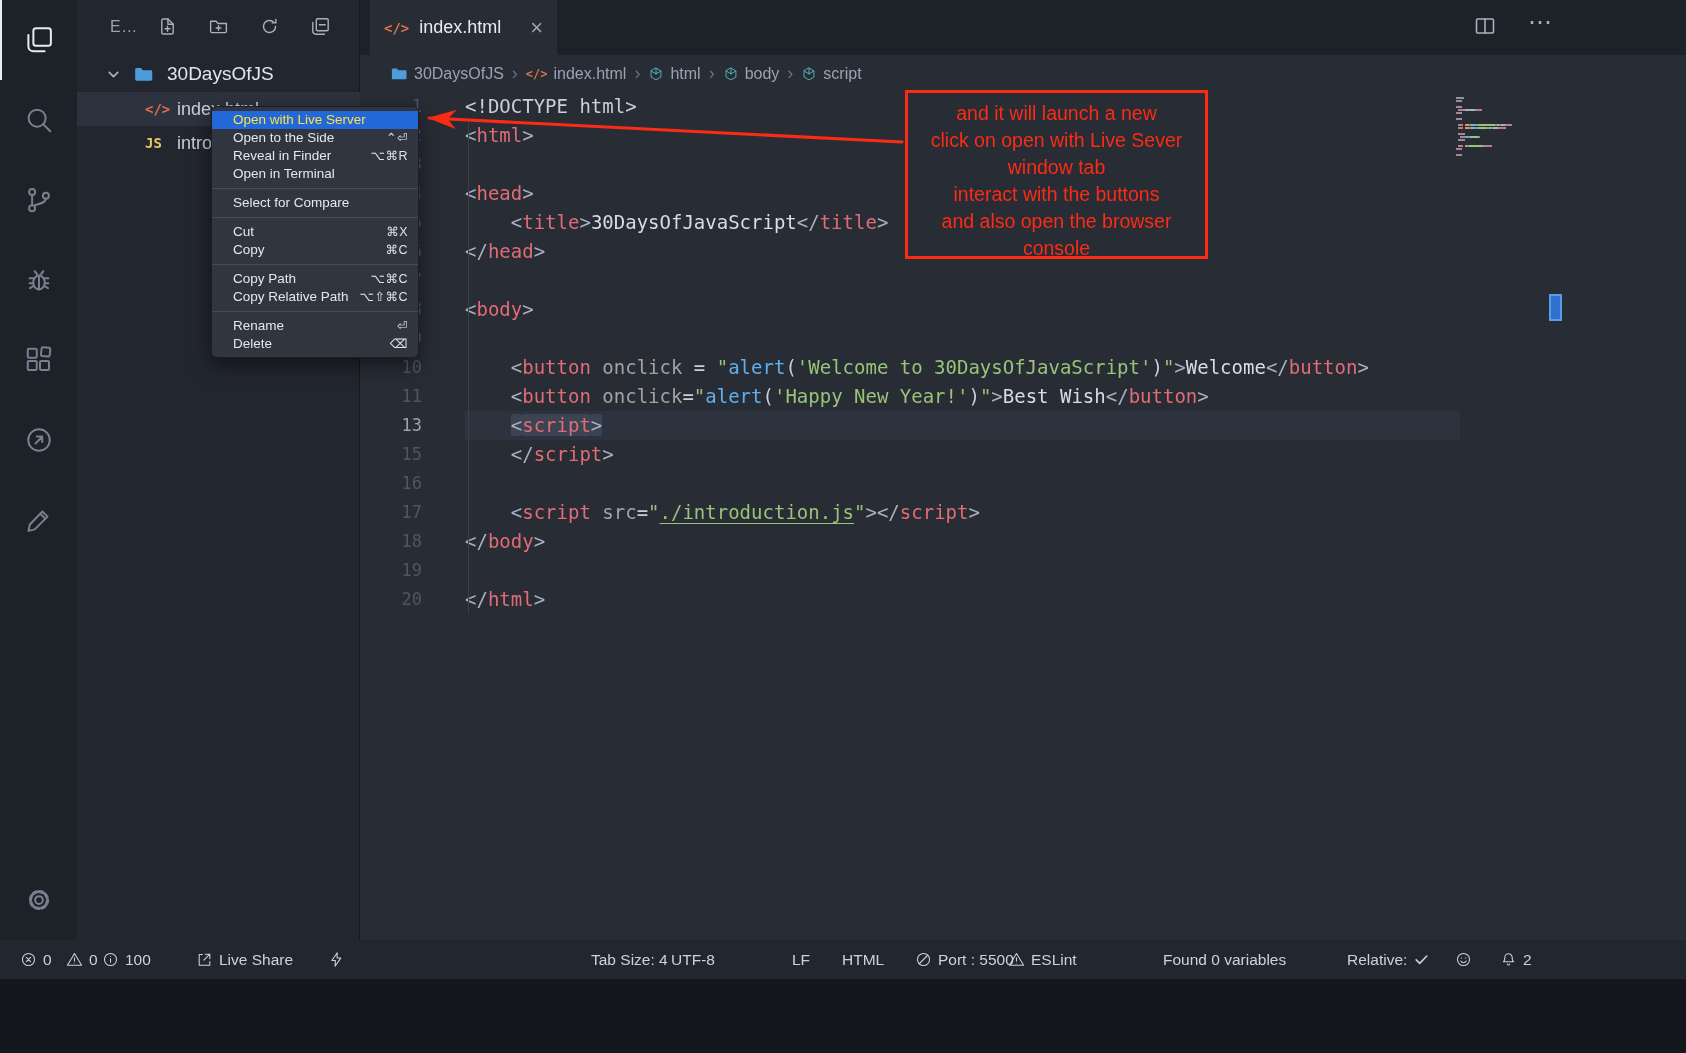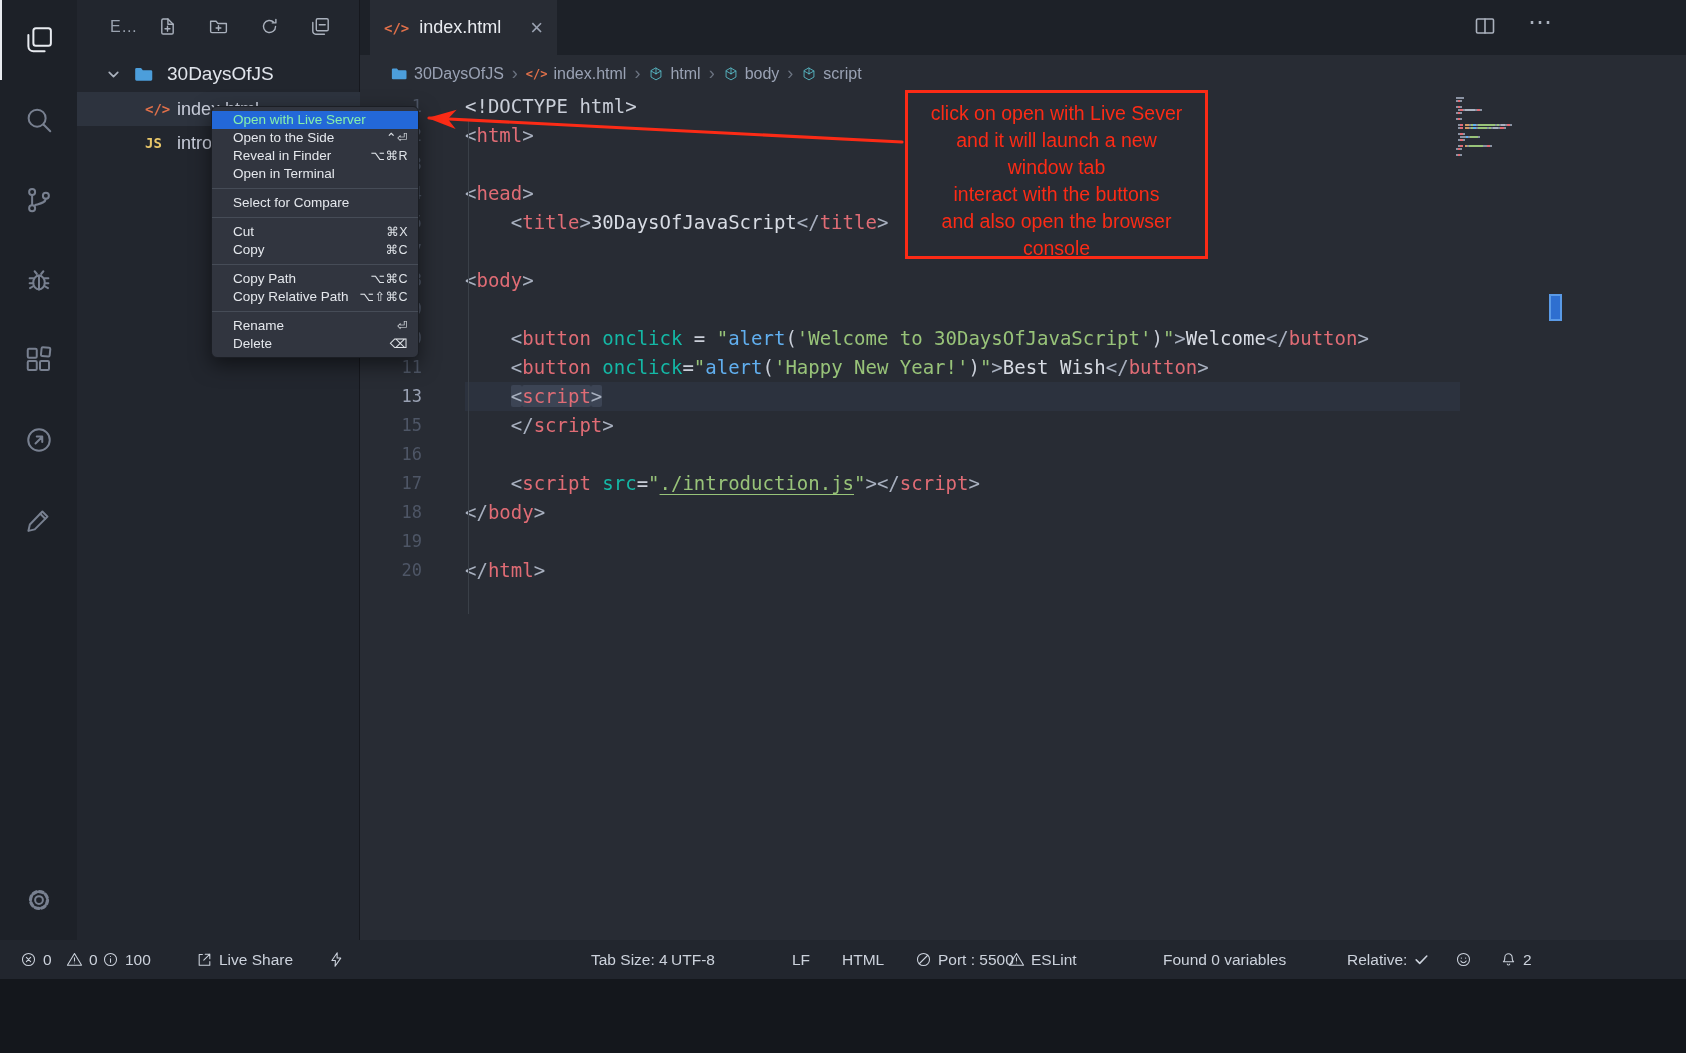--- a/index.html
+++ b/index.html
@@ -53,21 +53,21 @@
   .crumb-sep{color:#6b7380;font-size:18px;}
 
   
   .code-area{position:absolute;top:92px;left:0;width:100%;height:848px;}
   .indent-guide{position:absolute;left:108px;top:29px;width:1px;height:493px;background:#3a4048;}
   .line{display:flex;height:29px;line-height:29px;font-family:"DejaVu Sans Mono",monospace;font-size:19px;}
   .ln{flex:0 0 62px;text-align:right;color:#4e5666;font-size:17px;}
   .content{white-space:pre;margin-left:43px;}
   .line.current .content{background:#2c323e;min-width:995px;}
   .line.current .ln{color:#99a1b3;}
-  .tk-pl{color:#c9ced8}.tk-pn{color:#a8b0bf}.tk-tag{color:#e06c75}.tk-attr{color:#14b8a6}
+  .tk-pl{color:#c9ced8}.tk-pn{color:#a8b0bf}.tk-tag{color:#e06c75}.tk-attr{color:#a3a3a3}
   .tk-str{color:#98c379}.tk-fn{color:#61afef}.tk-txt{color:#d8dce4}
   .tk-link{color:#98c379;text-decoration:underline;text-underline-offset:4px;}
   .occ{background:#3c4454;border-radius:2px;}
 
   
   .minimap{position:absolute;top:5px;left:1096px;width:92px;cursor:pointer;}
   .mm-line{display:flex;height:2px;margin-bottom:1px;}
   .mm-line span{display:block;height:2px;}
   .mmc-pl{background:#8a93a3}.mmc-pn{background:#8a93a3}.mmc-tag{background:#e06c75}.mmc-attr{background:#d19a66}
   .mmc-str{background:#98c379}.mmc-fn{background:#61afef}.mmc-txt{background:#aab2c0}.mmc-link{background:#98c379}
@@ -81,21 +81,21 @@
   .arrow-svg{position:absolute;left:0;top:0;z-index:35;pointer-events:none;}
 
   
   .context-menu{position:absolute;left:211px;top:106px;width:208px;background:#31353f;
                 border:1px solid #1b1e24;border-radius:6px;overflow:hidden;
                 box-shadow:0 7px 20px rgba(0,0,0,.5);z-index:40;padding:4px 0;box-sizing:border-box;
                 font-size:13.5px;color:#e4e7ec;}
   .mi{height:18px;line-height:18px;padding:0 10px 0 21px;display:flex;justify-content:space-between;
       align-items:center;cursor:pointer;white-space:nowrap;}
   .mi .sc{color:#dfe3e8;font-size:12.5px;letter-spacing:.5px;}
-  .mi.hl{background:#2368d8;color:#86efac;}
+  .mi.hl{background:#2368d8;color:#fde047;}
   .msep{height:1px;background:#464c57;margin:5px 0;}
 
   
   .status-bar{position:absolute;left:0;top:940px;width:1686px;height:39px;background:#22262e;
               color:#ccd2dc;font-size:15.5px;}
   .sbi{position:absolute;top:0;height:39px;display:flex;align-items:center;gap:6px;cursor:pointer;white-space:nowrap;}
   .sbi svg{width:17px;height:17px;stroke-width:1.5;}
   .bottom-strip{position:absolute;left:0;top:979px;width:1686px;height:74px;background:#14171c;}
 </style>
 </head>
@@ -279,20 +279,24 @@
           </div>
           <div class="line">
             <span class="ln">4</span>
             <span class="content"><span class="tk-pn">&lt;</span><span class="tk-tag">head</span><span class="tk-pn">&gt;</span></span>
           </div>
           <div class="line">
             <span class="ln">5</span>
             <span class="content"><span class="tk-pl">    </span><span class="tk-pn">&lt;</span><span class="tk-tag">title</span><span class="tk-pn">&gt;</span><span class="tk-txt">30DaysOfJavaScript</span><span class="tk-pn">&lt;/</span><span class="tk-tag">title</span><span class="tk-pn">&gt;</span></span>
           </div>
           <div class="line">
+            <span class="ln">6</span>
+            <span class="content"><span class="tk-pn">&lt;/</span><span class="tk-tag">head</span><span class="tk-pn">&gt;</span></span>
+          </div>
+          <div class="line">
             <span class="ln">7</span>
             <span class="content"></span>
           </div>
           <div class="line">
             <span class="ln">8</span>
             <span class="content"><span class="tk-pn">&lt;</span><span class="tk-tag">body</span><span class="tk-pn">&gt;</span></span>
           </div>
           <div class="line">
             <span class="ln">9</span>
             <span class="content"></span>
@@ -456,22 +460,22 @@
           <div class="mm-line">
             <span class="mmc-pn" style="width: 2px;"></span>
             <span class="mmc-tag" style="width: 2.2px;"></span>
             <span class="mmc-pn" style="width: 2px;"></span>
           </div>
         </div>
       <div class="ruler-mark"></div>
     </div>
 
     <div class="note-box">
+      <div>and it will launch a new</div>
       <div>click on open with Live Sever</div>
-      <div>and it will launch a new</div>
       <div>window tab</div>
       <div>interact with the buttons</div>
       <div>and also open the browser</div>
       <div>console</div>
     </div>
   </main>
 
   <svg class="arrow-svg" width="1686" height="1053">
     <defs>
       <marker id="ah" markerWidth="10" markerHeight="8" refX="8.5" refY="3" orient="auto" markerUnits="strokeWidth">

